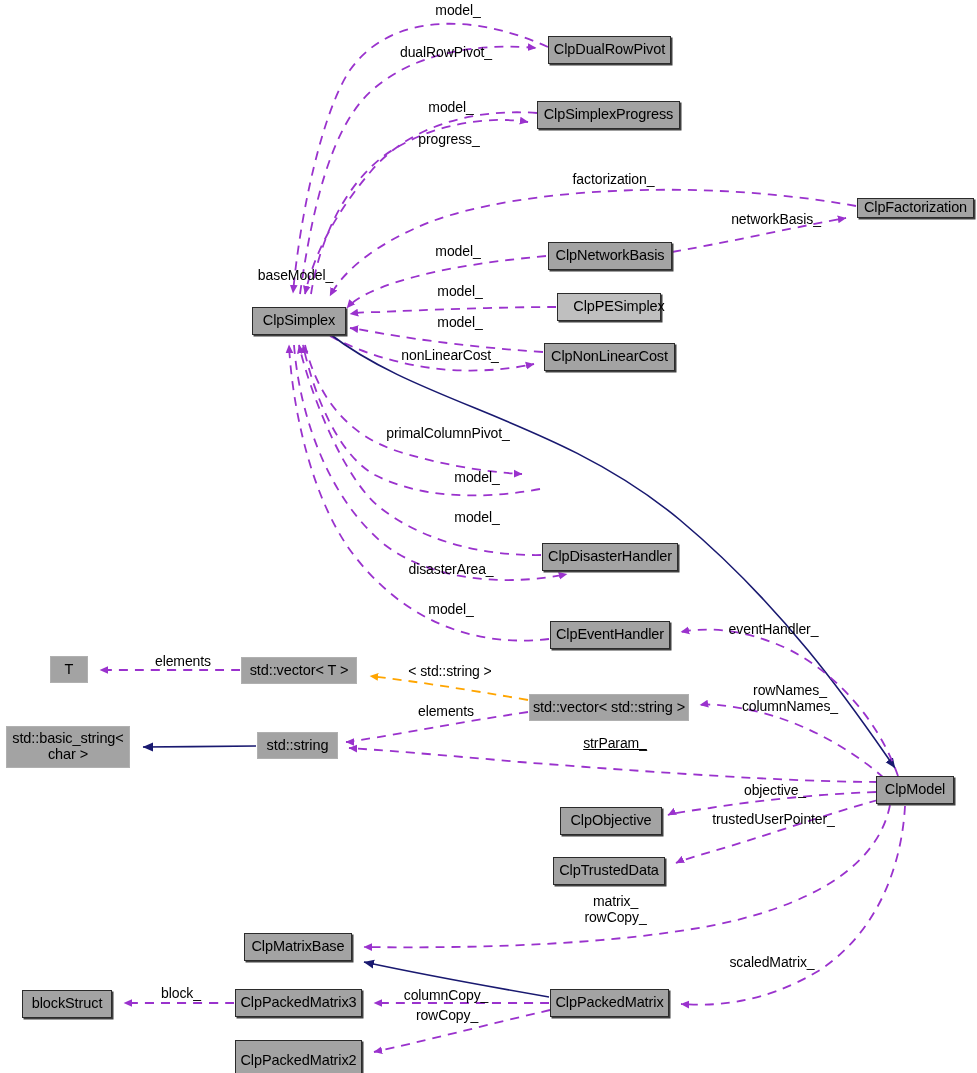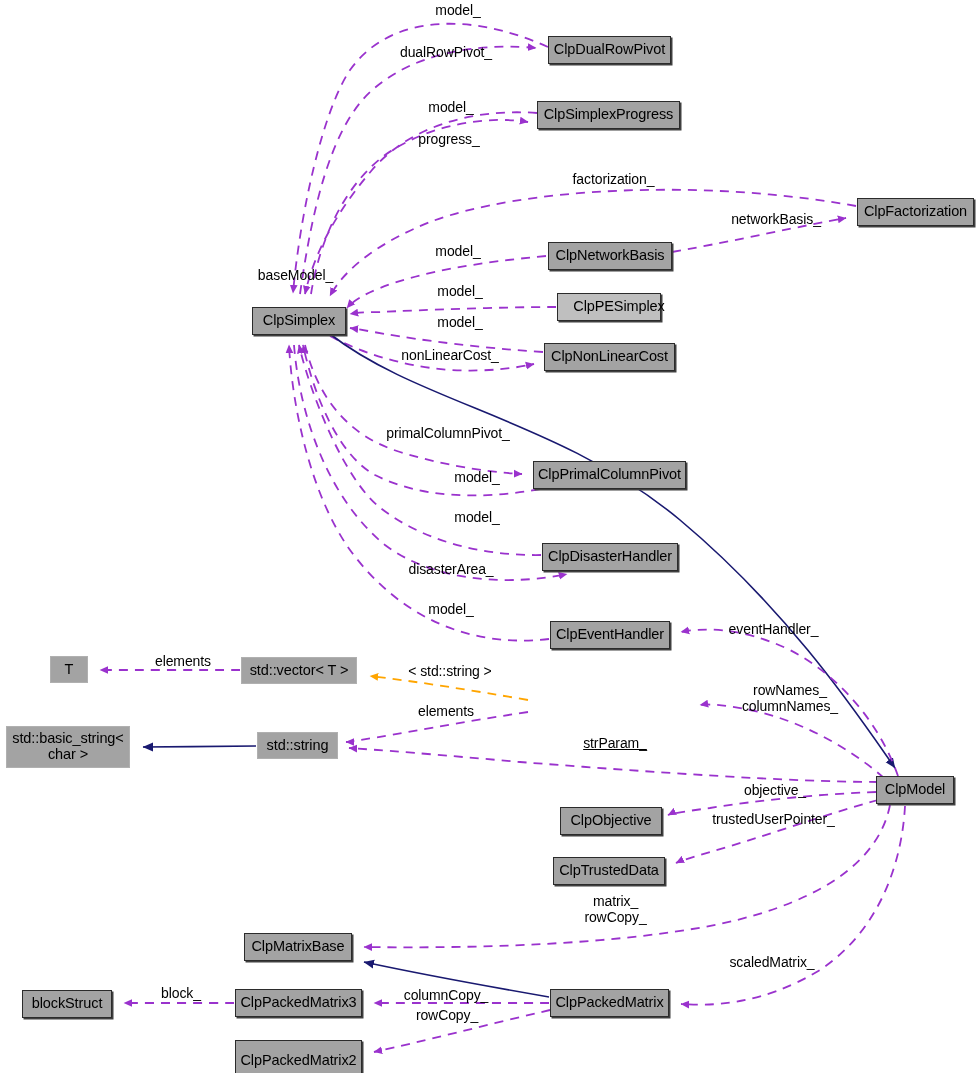--- a/index.html
+++ b/index.html
@@ -142,40 +142,40 @@
       <path d="M550,1010 C490,1024 420,1042 374,1052" stroke="#9a32cd" stroke-dasharray="9,7" marker-end="url(#arrow-usage)"></path>
 
       <path d="M234,1003 C200,1003 160,1003 124,1003" stroke="#9a32cd" stroke-dasharray="9,7" marker-end="url(#arrow-usage)"></path>
     </g>
   </svg>
 
   <div class="node solid" style="left:548px;top:36px;width:123px;height:28px;">ClpDualRowPivot</div>
 
   <div class="node solid" style="left:537px;top:101px;width:143px;height:28px;">ClpSimplexProgress</div>
 
-  <div class="node solid" style="left:857px;top:198px;width:117px;height:28px;">ClpFactorization</div>
+  <div class="node solid" style="left:857px;top:198px;width:117px;height:20px;">ClpFactorization</div>
 
   <div class="node solid" style="left:548px;top:242px;width:124px;height:28px;">ClpNetworkBasis</div>
 
   <div class="node solid highlight" style="left:557px;top:293px;width:104px;height:28px;padding-left:20px;">ClpPESimplex</div>
 
   <div class="node solid" style="left:252px;top:307px;width:94px;height:28px;">ClpSimplex</div>
 
   <div class="node solid" style="left:544px;top:343px;width:131px;height:28px;">ClpNonLinearCost</div>
 
-  <div class="node solid" style="left:533px;top:461px;width:153px;height:28px;">ClpPrimalColumnPivot</div>
 
   <div class="node solid" style="left:542px;top:543px;width:136px;height:28px;">ClpDisasterHandler</div>
 
   <div class="node solid" style="left:550px;top:621px;width:120px;height:28px;">ClpEventHandler</div>
 
   <div class="node faint" style="left:50px;top:656px;width:38px;height:27px;">T</div>
 
   <div class="node faint" style="left:241px;top:657px;width:116px;height:27px;">std::vector&lt; T &gt;</div>
 
+  <div class="node faint" style="left:529px;top:694px;width:160px;height:27px;">std::vector&lt; std::string &gt;</div>
 
   <div class="node faint" style="left:6px;top:726px;width:124px;height:42px;">std::basic_string&lt;
 char &gt;</div>
 
   <div class="node faint" style="left:257px;top:732px;width:81px;height:27px;">std::string</div>
 
   <div class="node solid" style="left:876px;top:776px;width:78px;height:28px;">ClpModel</div>
 
   <div class="node solid" style="left:560px;top:807px;width:102px;height:28px;">ClpObjective</div>
 

